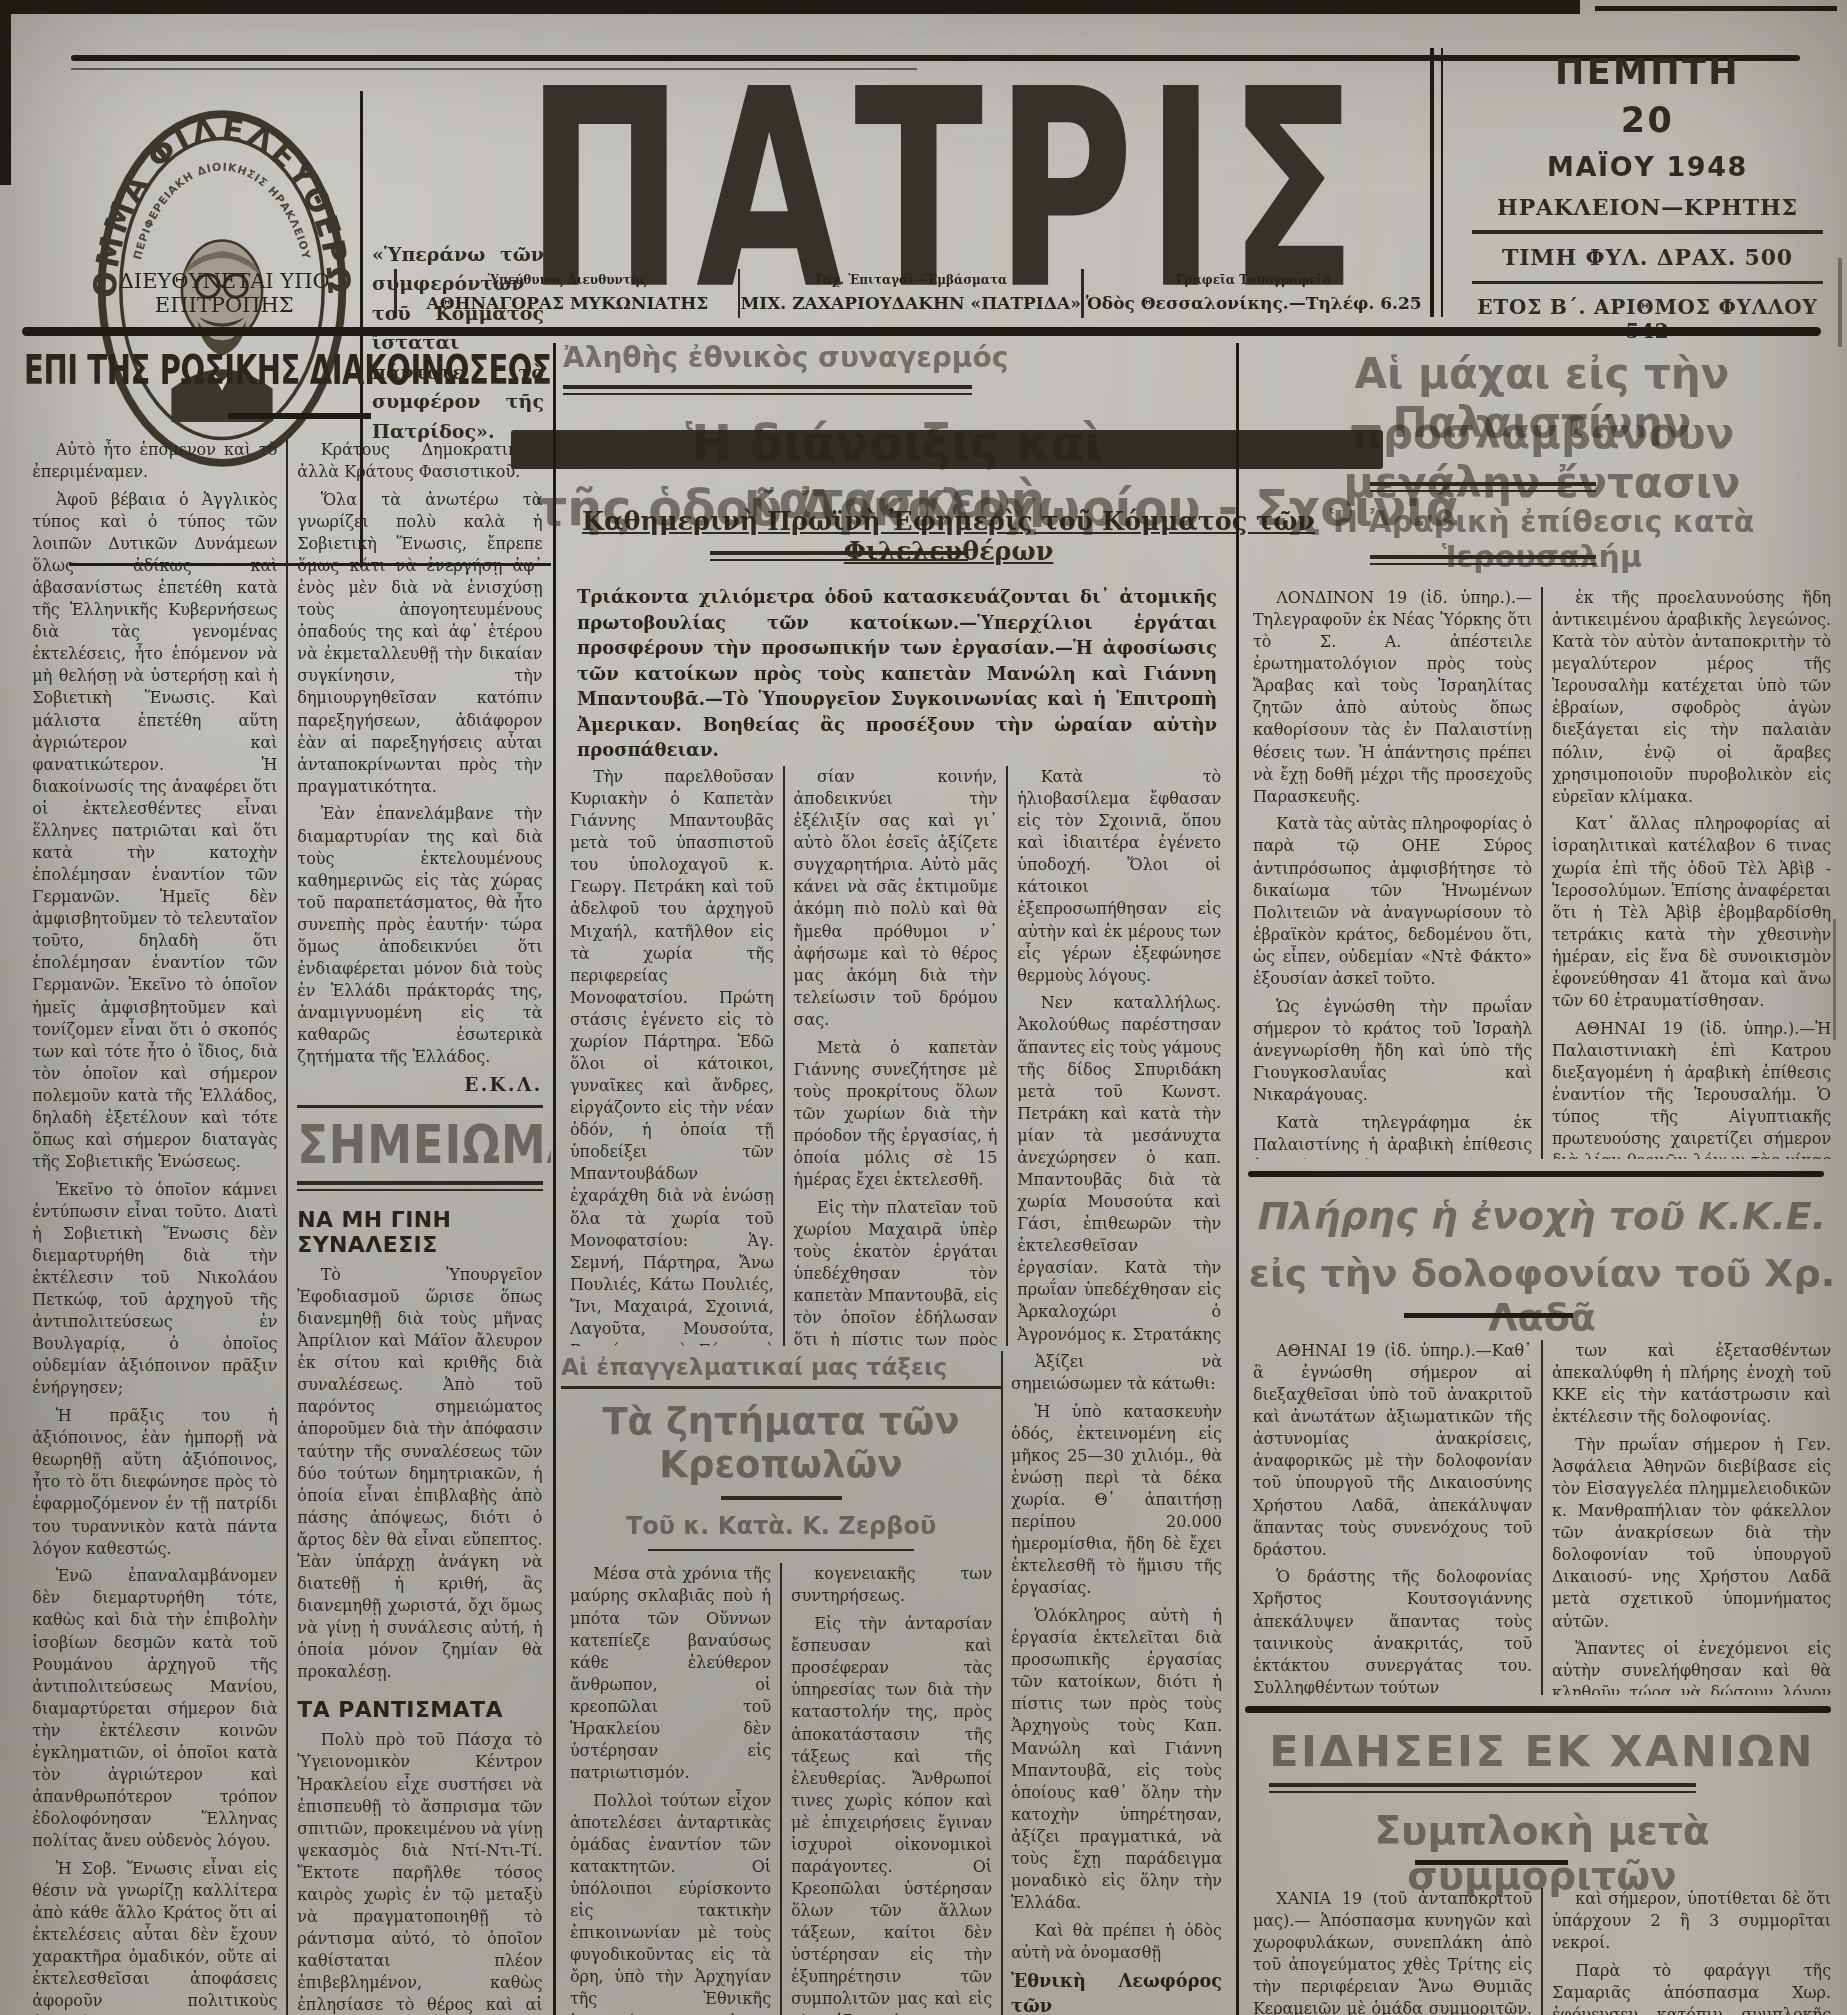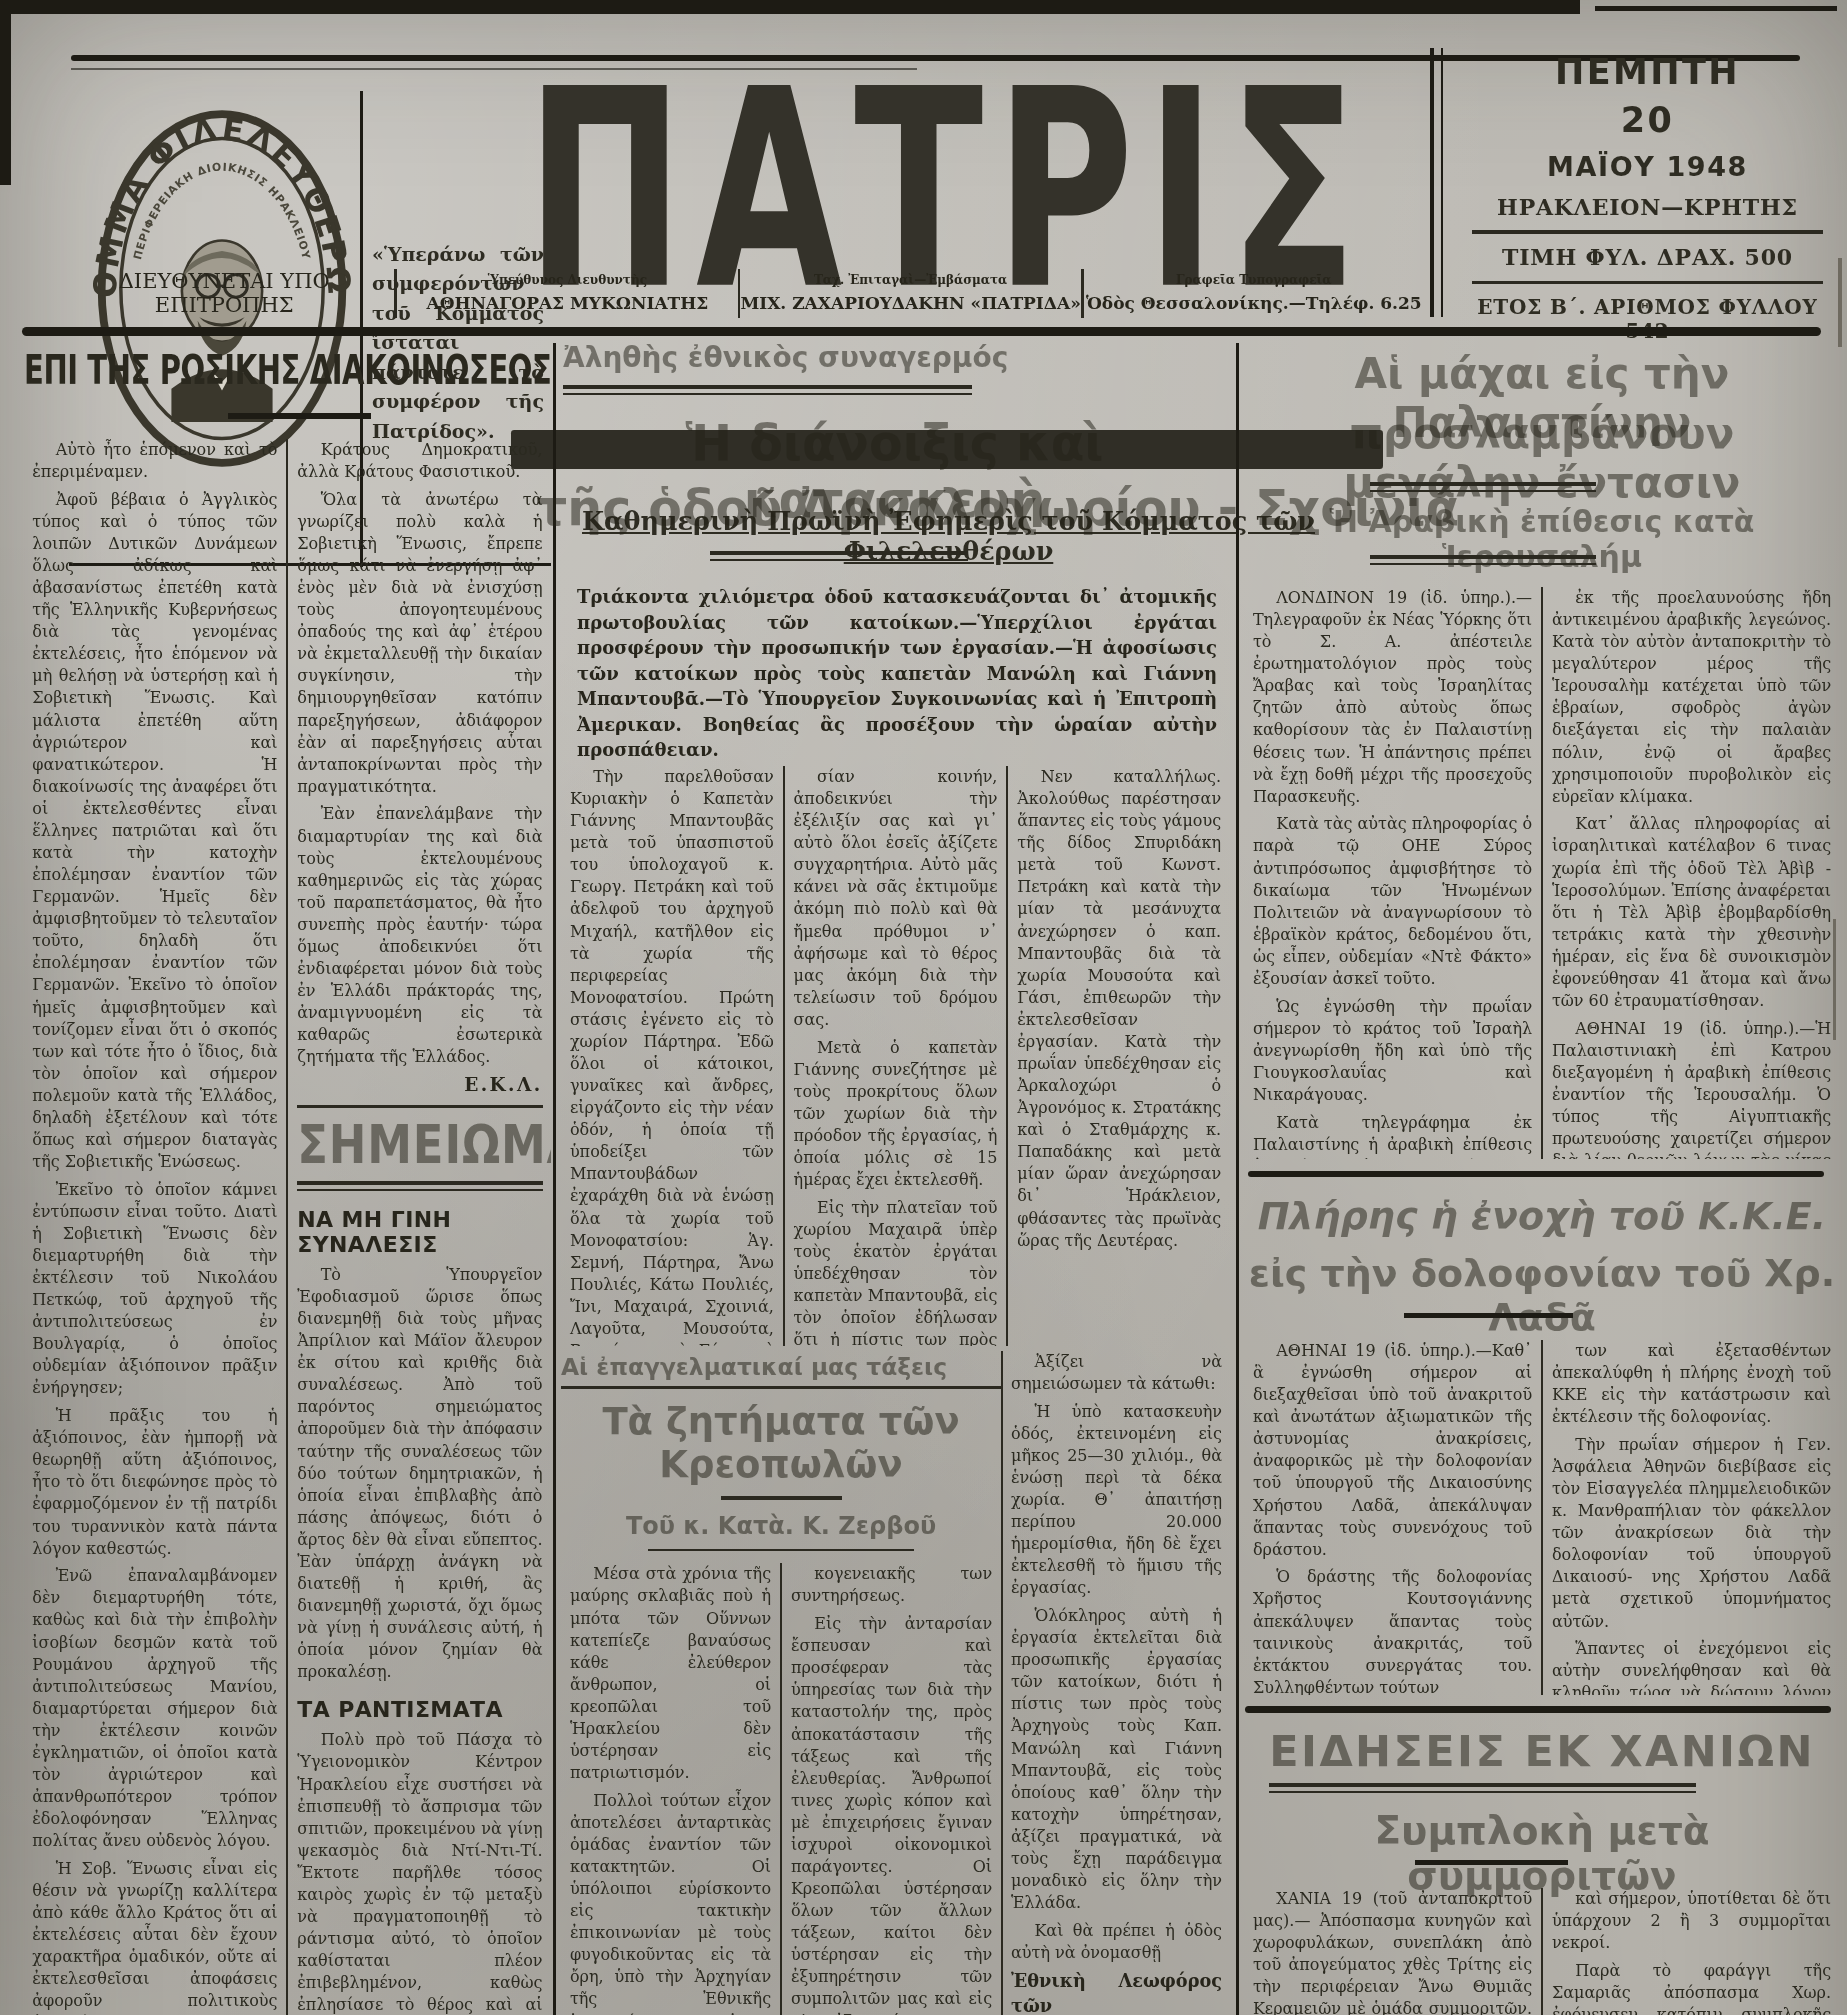--- a/index.html
+++ b/index.html
@@ -219,20 +219,21 @@
   <div id="c-row1" class="colflex">
     <div class="col btxt">
         <p>Τὴν παρελθοῦσαν Κυριακὴν ὁ Καπετὰν Γιάννης Μπαντουβᾶς μετὰ τοῦ ὑπασπιστοῦ του ὑπολοχαγοῦ κ. Γεωργ. Πετράκη καὶ τοῦ ἀδελφοῦ του ἀρχηγοῦ Μιχαήλ, κατῆλθον εἰς τὰ χωρία τῆς περιφερείας Μονοφατσίου. Πρώτη στάσις ἐγένετο εἰς τὸ χωρίον Πάρτηρα. Ἐδῶ ὅλοι οἱ κάτοικοι, γυναῖκες καὶ ἄνδρες, εἰργάζοντο εἰς τὴν νέαν ὁδόν, ἡ ὁποία τῇ ὑποδείξει τῶν Μπαντουβάδων ἐχαράχθη διὰ νὰ ἑνώσῃ ὅλα τὰ χωρία τοῦ Μονοφατσίου: Ἁγ. Σεμνή, Πάρτηρα, Ἄνω Πουλιές, Κάτω Πουλιές, Ἴνι, Μαχαιρά, Σχοινιά, Λαγοῦτα, Μουσούτα, Βακιώτες καὶ Γάσι, μὲ τὴν κεντρικὴν ἀρτηρίαν τοῦ Ἀρκαλοχωρίου.</p>
       </div>
     <div class="col btxt">
         <p>σίαν κοινήν, ἀποδεικνύει τὴν ἐξέλιξίν σας καὶ γι᾽ αὐτὸ ὅλοι ἐσεῖς ἀξίζετε συγχαρητήρια. Αὐτὸ μᾶς κάνει νὰ σᾶς ἐκτιμοῦμε ἀκόμη πιὸ πολὺ καὶ θὰ ἤμεθα πρόθυμοι ν᾽ ἀφήσωμε καὶ τὸ θέρος μας ἀκόμη διὰ τὴν τελείωσιν τοῦ δρόμου σας.</p>
         <p>Μετὰ ὁ καπετὰν Γιάννης συνεζήτησε μὲ τοὺς προκρίτους ὅλων τῶν χωρίων διὰ τὴν πρόοδον τῆς ἐργασίας, ἡ ὁποία μόλις σὲ 15 ἡμέρας ἔχει ἐκτελεσθῆ.</p>
         <p>Εἰς τὴν πλατεῖαν τοῦ χωρίου Μαχαιρᾶ ὑπὲρ τοὺς ἑκατὸν ἐργάται ὑπεδέχθησαν τὸν καπετὰν Μπαντουβᾶ, εἰς τὸν ὁποῖον ἐδήλωσαν ὅτι ἡ πίστις των πρὸς αὐτὸν τοὺς ἔχει ἐμπνεύσῃ τὴν ἀπόφασιν νὰ τελειώσουν ὅσον μποροῦν πιὸ σύντομα τὸ τμῆμα τοῦ δρόμου των.</p>
       </div>
     <div class="col btxt">
+        <p>Κατὰ τὸ ἡλιοβασίλεμα ἔφθασαν εἰς τὸν Σχοινιᾶ, ὅπου καὶ ἰδιαιτέρα ἐγένετο ὑποδοχή. Ὅλοι οἱ κάτοικοι ἐξεπροσωπήθησαν εἰς αὐτὴν καὶ ἐκ μέρους των εἷς γέρων ἐξεφώνησε θερμοὺς λόγους.</p>
         <p>Νεν καταλλήλως. Ἀκολούθως παρέστησαν ἅπαντες εἰς τοὺς γάμους τῆς δίδος Σπυριδάκη μετὰ τοῦ Κωνστ. Πετράκη καὶ κατὰ τὴν μίαν τὰ μεσάνυχτα ἀνεχώρησεν ὁ καπ. Μπαντουβᾶς διὰ τὰ χωρία Μουσούτα καὶ Γάσι, ἐπιθεωρῶν τὴν ἐκτελεσθεῖσαν ἐργασίαν. Κατὰ τὴν πρωΐαν ὑπεδέχθησαν εἰς Ἀρκαλοχώρι ὁ Ἀγρονόμος κ. Στρατάκης καὶ ὁ Σταθμάρχης κ. Παπαδάκης καὶ μετὰ μίαν ὥραν ἀνεχώρησαν δι᾽ Ἡράκλειον, φθάσαντες τὰς πρωϊνὰς ὥρας τῆς Δευτέρας.</p>
       </div>
   </div>
   <div id="c-row2">
     <div id="c-r2-left">
       <h3 id="k-kicker" class="hd">Αἱ ἐπαγγελματικαί μας τάξεις</h3>
       <div class="k-rule"></div>
       <h2 id="k-head" class="hd">Τὰ ζητήματα τῶν Κρεοπωλῶν</h2>
       <div class="k-minirule"></div>
       <h3 id="k-byline" class="hd">Τοῦ κ. Κατὰ. Κ. Ζερβοῦ</h3>

